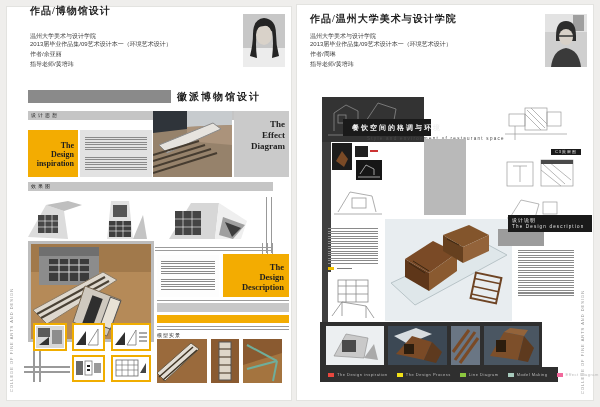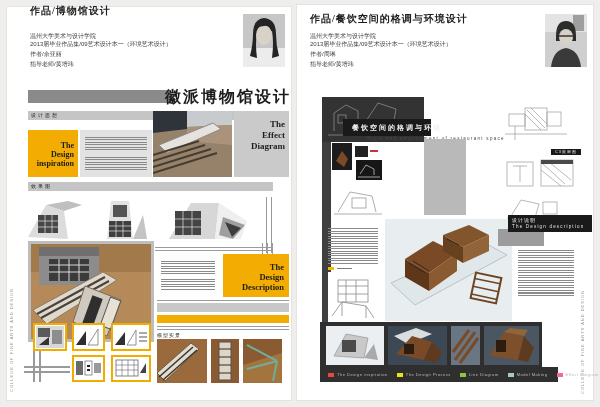--- a/index.html
+++ b/index.html
@@ -3,22 +3,22 @@
 <meta charset="utf-8">
 <style>
   html,body{margin:0;padding:0;background:#dcdcda;}
   #page{position:relative;width:600px;height:407px;background:#efeeec;overflow:hidden;
         font-family:"Liberation Sans","DejaVu Sans",sans-serif;}
   .poster{position:absolute;background:#ffffff;border:1px solid #e3e3e0;box-sizing:border-box;}
   .abs{position:absolute;}
   .htitle{font-family:"Liberation Serif","DejaVu Serif",serif;font-size:10px;font-weight:bold;
           color:#1f1f1f;letter-spacing:1px;white-space:nowrap;}
   .meta{font-size:6px;color:#3c3c3c;line-height:8px;white-space:nowrap;}
-  .boardtitle{font-family:"Liberation Serif","DejaVu Serif",serif;font-size:16px;font-weight:bold;
-          color:#1c1c1c;letter-spacing:2px;text-align:left;line-height:13px;white-space:nowrap;}
+  .boardtitle{font-family:"Liberation Serif","DejaVu Serif",serif;font-size:10px;font-weight:bold;
+          color:#1c1c1c;letter-spacing:2px;text-align:center;line-height:13px;white-space:nowrap;}
   .secbar{background:#c5c5c5;font-size:5px;line-height:9px;color:#1e1e1e;
           padding-left:3px;letter-spacing:2px;box-sizing:border-box;}
   .serifbox{font-family:"Liberation Serif","DejaVu Serif",serif;font-weight:bold;color:#1e1e1e;
           white-space:pre-line;text-align:right;box-sizing:border-box;}
   .ybox{background:#f3ac01;}
   .stripesf{background:repeating-linear-gradient(to bottom,#8a8a8a 0,#8a8a8a 1px,transparent 1px,transparent 2.5px);}
   .rule{background:#9b9b9b;}
   .vtext{writing-mode:vertical-rl;transform:rotate(180deg);font-size:4px;letter-spacing:1px;
          color:#979797;white-space:nowrap;}
   .frame{background:#fff;border:2px solid #f0ad00;box-sizing:border-box;}
@@ -262,21 +262,21 @@
     </svg>
   </div>
 
   <div class="abs" style="left:24px;top:366px;width:46px;height:2px;background:#9a9a9a;"></div>
   <div class="abs" style="left:24px;top:371px;width:46px;height:2px;background:#9a9a9a;"></div>
   <div class="abs" style="left:33px;top:351px;width:2px;height:31px;background:#9a9a9a;"></div>
   <div class="abs" style="left:39px;top:351px;width:2px;height:31px;background:#9a9a9a;"></div>
 
   <div class="abs vtext" style="left:9px;top:328px;height:64px;">COLLEGE OF FINE ARTS AND DESIGN</div>
 
-  <div class="abs htitle" style="left:310px;top:12px;">作品/餐饮空间的格调与环境设计</div>
+  <div class="abs htitle" style="left:310px;top:12px;">作品/温州大学美术与设计学院</div>
   <div class="abs meta" style="left:310px;top:32px;">温州大学美术与设计学院</div>
   <div class="abs meta" style="left:310px;top:40px;">2013届毕业作品集/09艺术设计本一（环境艺术设计）</div>
   <div class="abs meta" style="left:310px;top:50px;">作者/周琳</div>
   <div class="abs meta" style="left:310px;top:60px;">指导老师/黄培玮</div>
 
   <div class="abs" style="left:545px;top:14px;width:42px;height:53px;">
     <svg width="42" height="53" viewBox="0 0 42 53">
       <rect width="42" height="53" fill="#cfcfcf"></rect>
       <rect width="42" height="18" fill="#e3e3e3"></rect>
       <rect x="28" y="1" width="11" height="16" fill="#9f9f9f"></rect>

